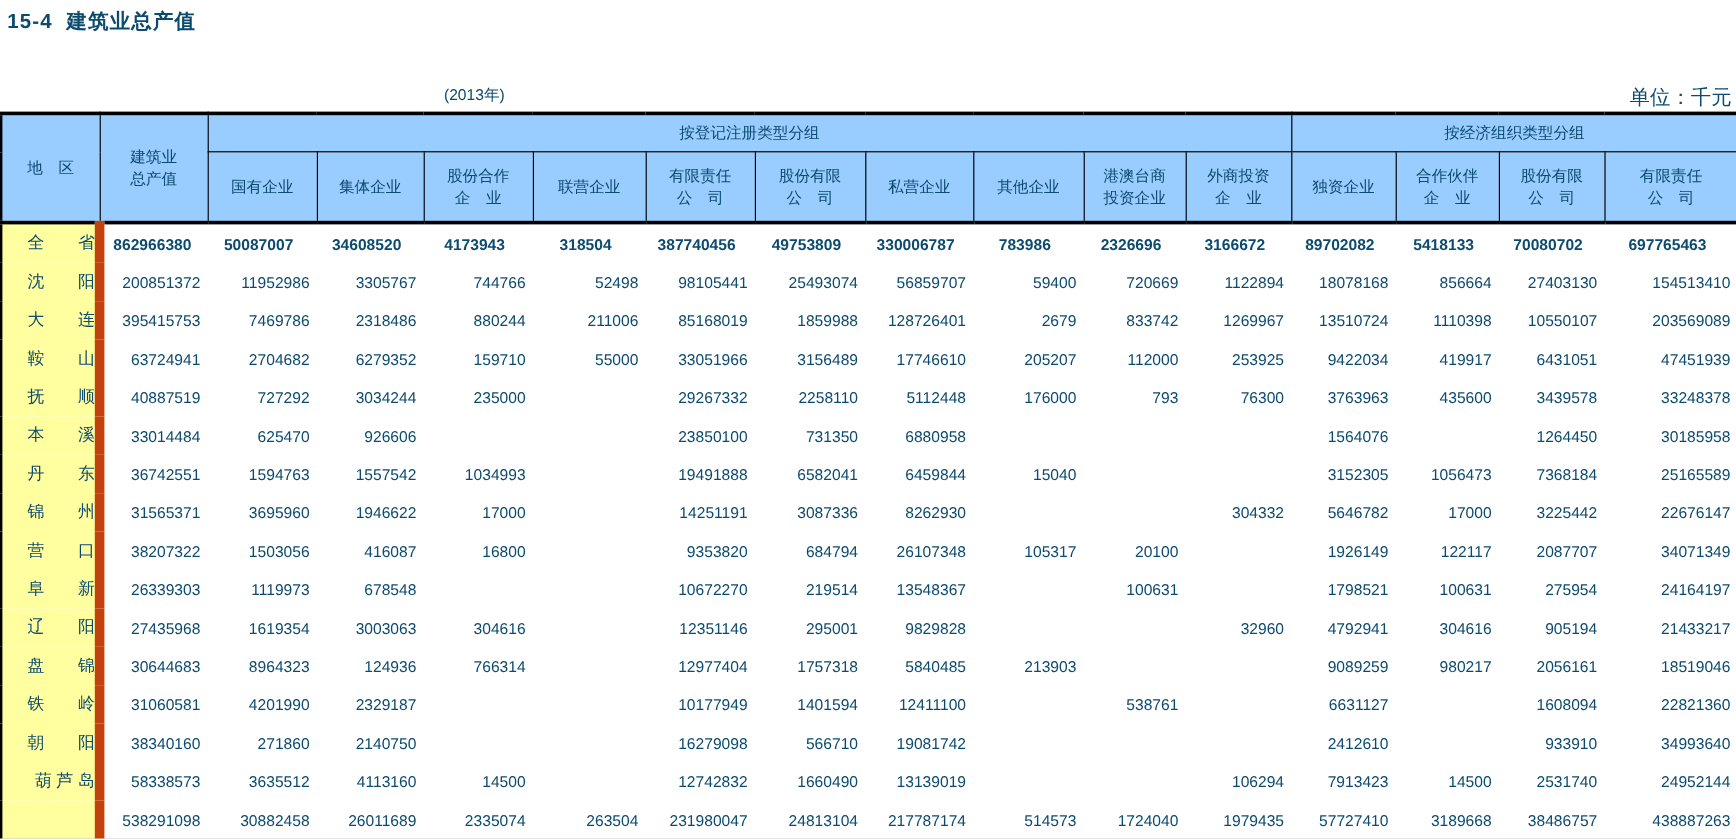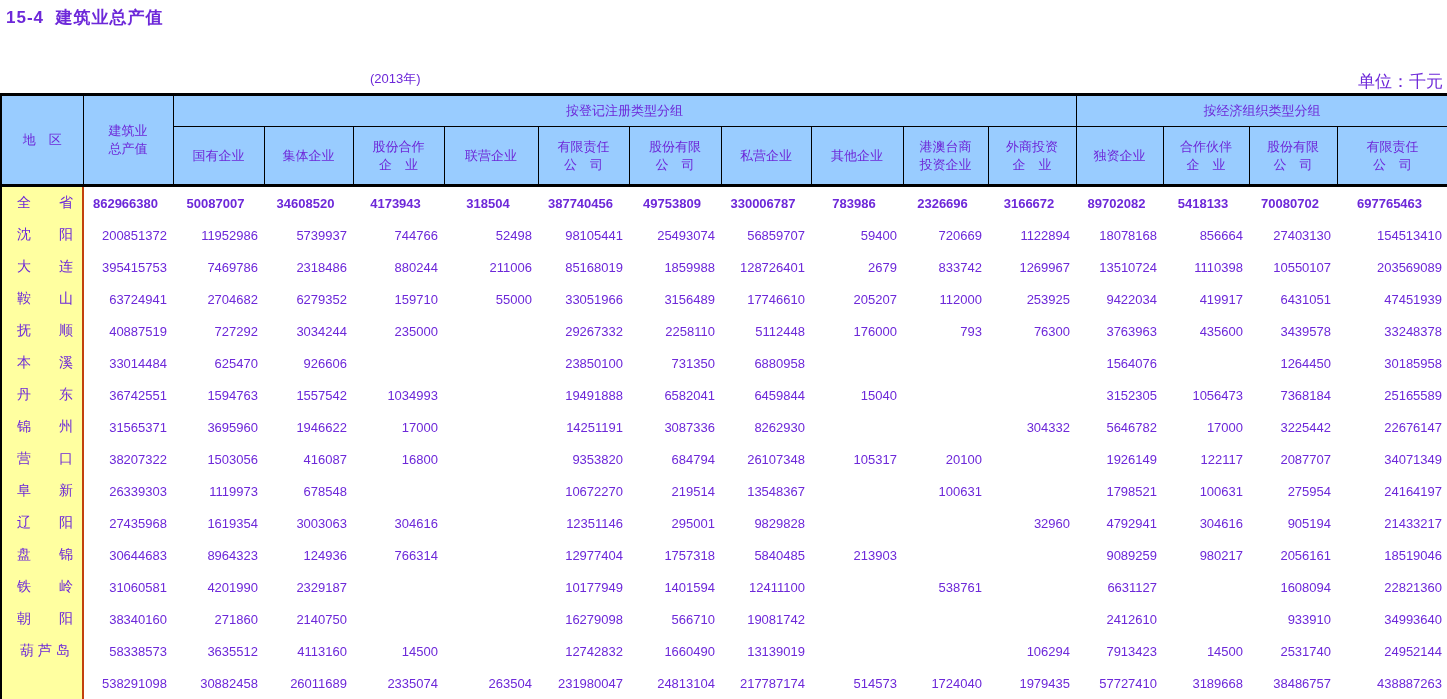--- a/index.html
+++ b/index.html
@@ -1,30 +1,30 @@
 <!DOCTYPE html>
 <html><head>
 <meta charset="utf-8">
 <style>
   html,body{margin:0;padding:0;background:#fff;}
   .page{position:relative;width:1447px;height:699px;overflow:hidden;background:#fff;
-        font-family:"Liberation Sans","DejaVu Sans",sans-serif;color:#6d28d9;}
+        font-family:"Liberation Sans","DejaVu Sans",sans-serif;color:#0c4a6e;}
   .title{position:absolute;left:6px;top:6px;font-size:17px;font-weight:bold;letter-spacing:1px;white-space:pre;}
   .subtitle{position:absolute;left:370px;top:70px;font-size:13px;}
   .unit{position:absolute;right:4px;top:70px;font-size:17px;}
   table.stat{position:absolute;left:0;top:93px;width:1447px;table-layout:fixed;
         border-collapse:collapse;border-top:3px solid #000;border-left:2px solid #000;border-bottom:4px solid #000;}
   thead th{background:#99CCFF;border:1px solid #000;font-weight:normal;font-size:13px;
         white-space:pre-line;line-height:1.35;padding:0;vertical-align:middle;}
   tr.group-row th{height:30px;}
   tr.group-row th[rowspan]{border-bottom:3px solid #000;}
   tr.sub-row th{height:57px;border-bottom:3px solid #000;}
   tbody td{border:none;height:32px;font-size:13px;vertical-align:middle;padding:0;}
-  td.region{background:#FFFFA0;border-right:2px solid #c2410c;padding-left:6px;font-size:14px;
-        white-space:pre;text-align:center;}
+  td.region{background:#FFFFA0;border-right:8px solid #c2410c;padding-left:6px;font-size:14px;
+        white-space:pre;text-align:right;}
   td.num{text-align:right;padding-right:6px;font-variant-numeric:tabular-nums;}
   tr.bold-row td.num{font-weight:bold;text-align:center;}
 </style>
 </head>
 <body>
 
 <div class="page">
   <div class="title">15-4  建筑业总产值</div>
   <div class="subtitle">(2013年)</div>
   <div class="unit">单位：千元</div>
@@ -97,21 +97,21 @@
           <td class="num">3166672</td>
           <td class="num">89702082</td>
           <td class="num">5418133</td>
           <td class="num">70080702</td>
           <td class="num">697765463</td>
         </tr>
         <tr>
           <td class="region">沈　　阳</td>
           <td class="num">200851372</td>
           <td class="num">11952986</td>
-          <td class="num">5739937</td>
+          <td class="num">3305767</td>
           <td class="num">744766</td>
           <td class="num">52498</td>
           <td class="num">98105441</td>
           <td class="num">25493074</td>
           <td class="num">56859707</td>
           <td class="num">59400</td>
           <td class="num">720669</td>
           <td class="num">1122894</td>
           <td class="num">18078168</td>
           <td class="num">856664</td>

